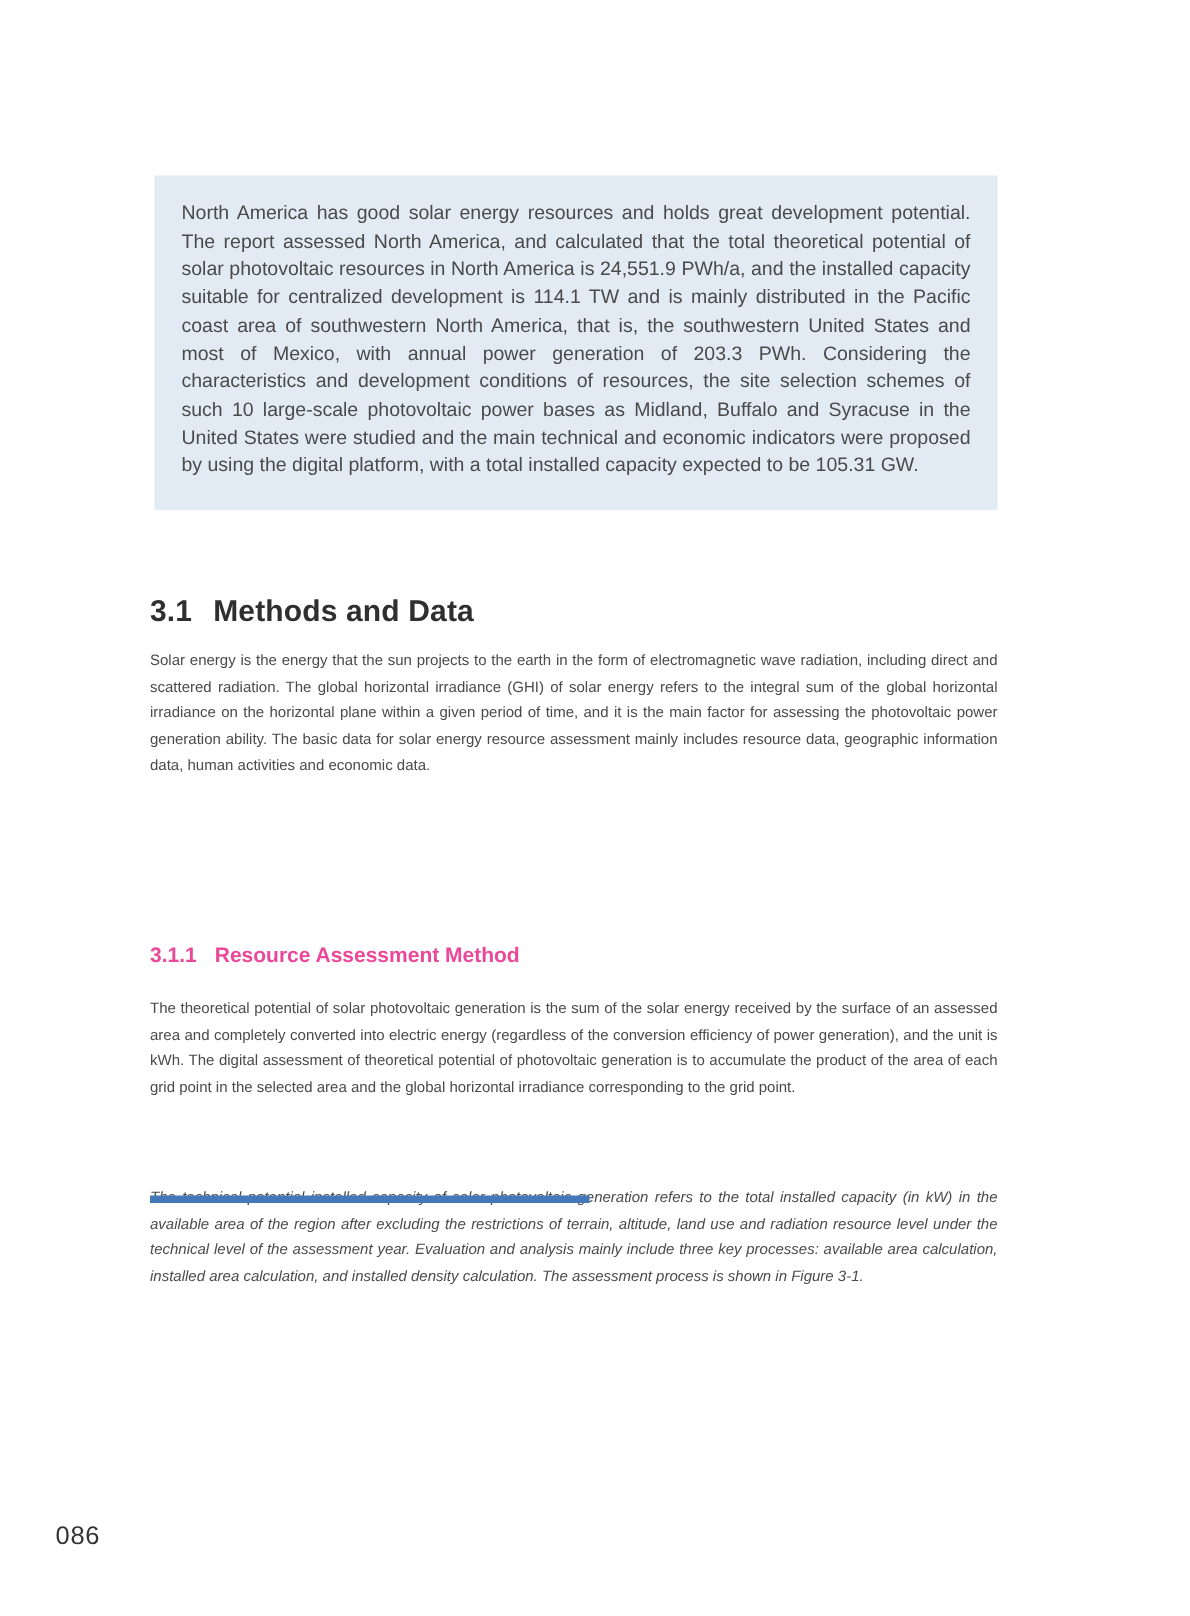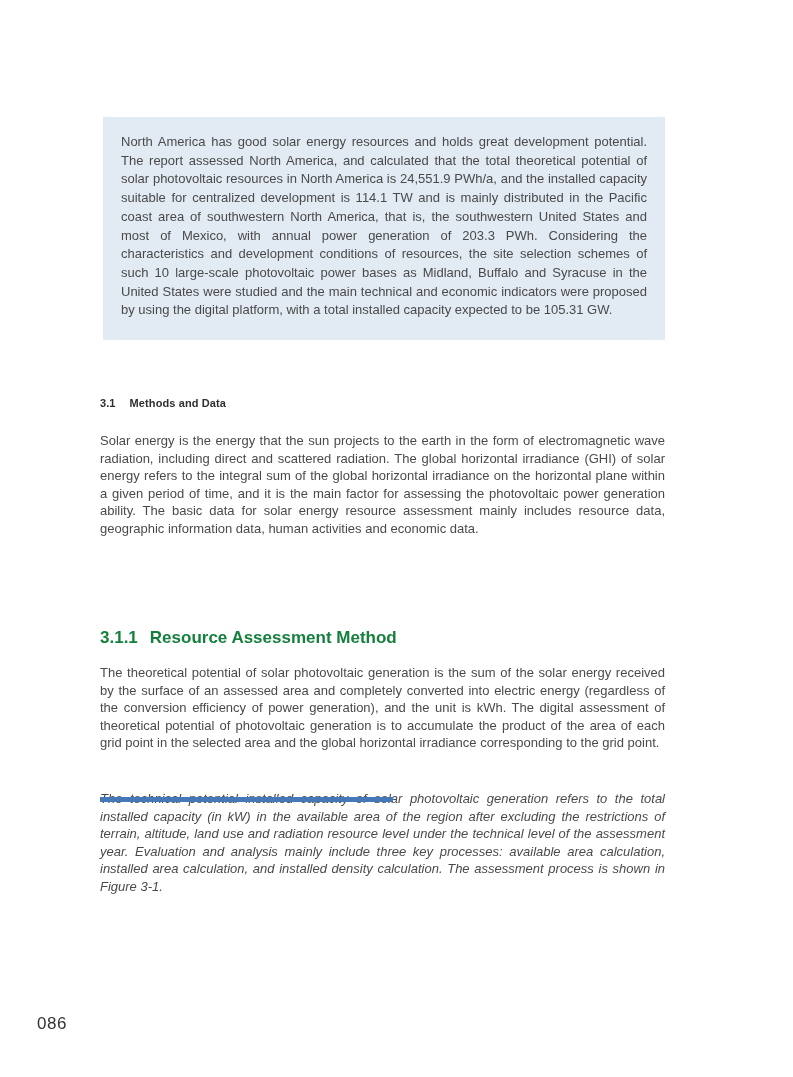--- a/index.html
+++ b/index.html
@@ -26,39 +26,39 @@
   }
   .callout p {
     font-size: 13px;
     line-height: 18.7px;
     text-align: justify;
     color: #4a4a4a;
   }
   .section-heading {
     position: absolute;
     left: 100px; top: 397px;
-    font-size: 11px;
+    font-size: 20px;
     font-weight: bold;
     color: #2f2f2f;
     letter-spacing: 0.1px;
   }
   .section-heading .num { margin-right: 14px; }
   .subsection-heading {
     position: absolute;
     left: 100px; top: 628px;
-    font-size: 17px;
+    font-size: 14px;
     font-weight: bold;
-    color: #15803d;
+    color: #ec4899;
   }
   .subsection-heading .num { margin-right: 12px; }
   .body-para {
     position: absolute;
     left: 100px;
     width: 565px;
-    font-size: 13px;
+    font-size: 10px;
     line-height: 17.6px;
     text-align: justify;
     color: #4a4a4a;
   }
   .p1 { top: 432px; }
   .p2 { top: 558px; }
   .p3 { top: 664px; }
   .p4 { top: 790px; font-style: italic; }
   .page-number {
     position: absolute;

